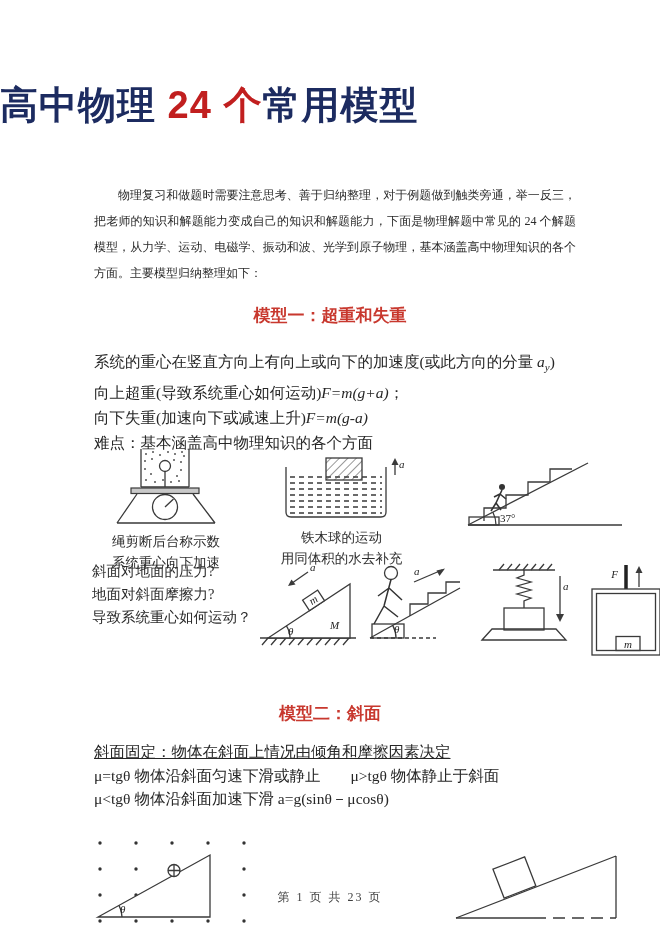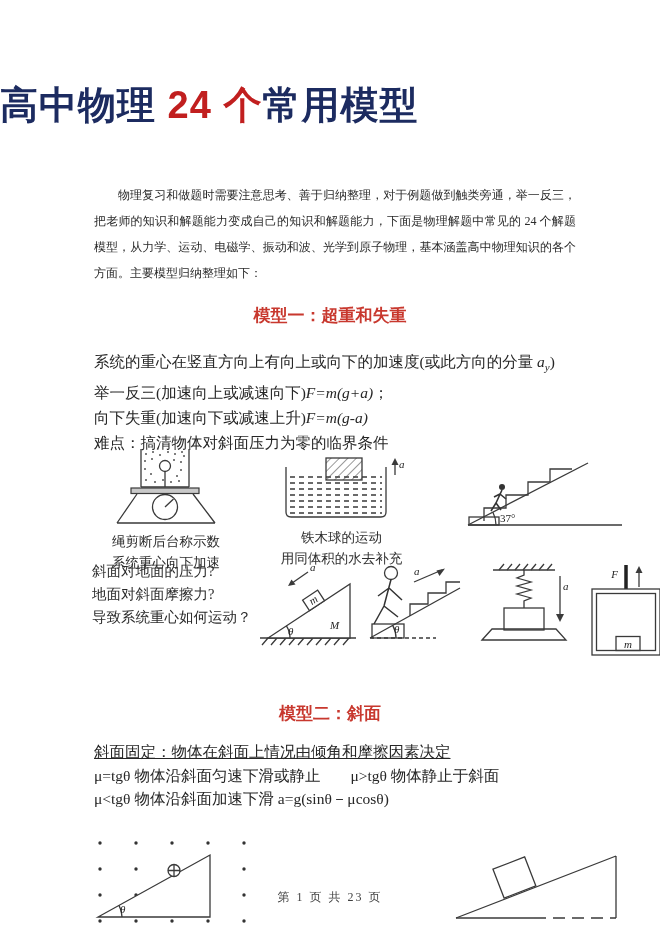--- a/index.html
+++ b/index.html
@@ -52,23 +52,23 @@
   <div class="title">
     <span>高中物理 </span><span class="hl">24 个</span><span>常用模型</span>
   </div>
 
   <p class="intro">物理复习和做题时需要注意思考、善于归纳整理，对于例题做到触类旁通，举一反三，把老师的知识和解题能力变成自己的知识和解题能力，下面是物理解题中常见的 24 个解题模型，从力学、运动、电磁学、振动和波、光学到原子物理，基本涵盖高中物理知识的各个方面。主要模型归纳整理如下：</p>
 
   <div class="mheading" id="mh1">模型一：超重和失重</div>
 
   <div class="m1text">
     <div><span>系统的重心在竖直方向上有向上或向下的加速度(或此方向的分量 </span><span class="frm">a</span><sub>y</sub><span>)</span></div>
-    <div><span>举一反三(加速向上或减速向下)</span><span class="frm">F=m(g+a)</span><span>；</span></div>
+    <div><span>向上超重(导致系统重心如何运动)</span><span class="frm">F=m(g+a)</span><span>；</span></div>
     <div><span>向下失重(加速向下或减速上升)</span><span class="frm">F=m(g-a)</span><span></span></div>
-    <div>难点：搞清物体对斜面压力为零的临界条件</div>
+    <div>难点：基本涵盖高中物理知识的各个方面</div>
   </div>
 
   <div class="figrow1">
 
     <div class="figcol" style="width:152px;">
       <svg width="110" height="84" viewBox="0 0 110 84">
         <path class="ln" d="M30 2 V40 M78 2 V40 M30 40 H78"></path>
         <g>
           <circle class="dot" cx="35" cy="7" r="1"></circle>
             <circle class="dot" cx="42" cy="5" r="1"></circle>

